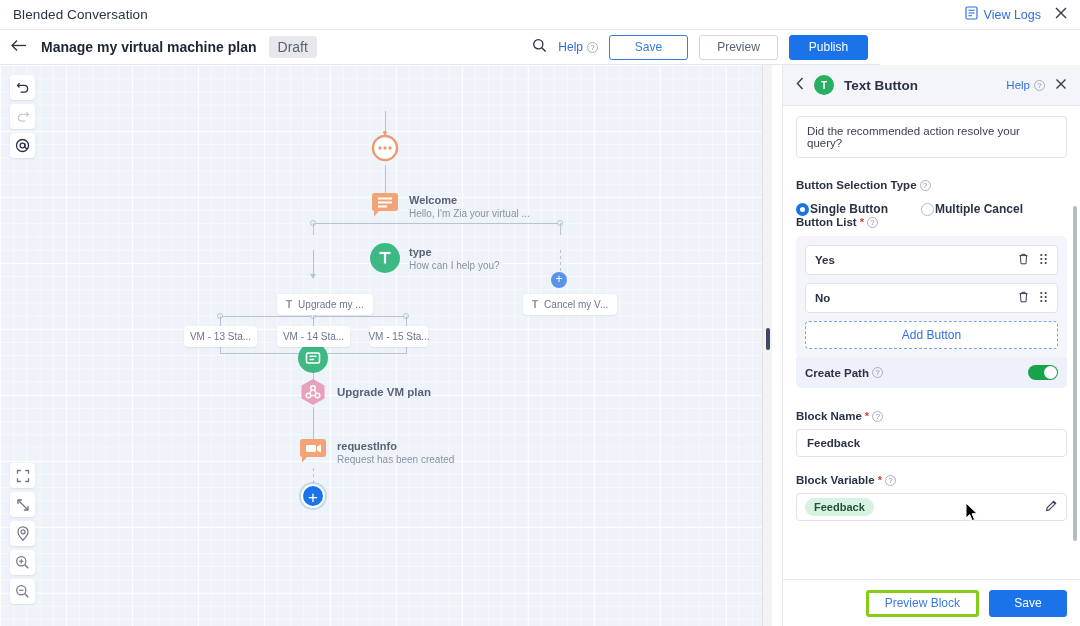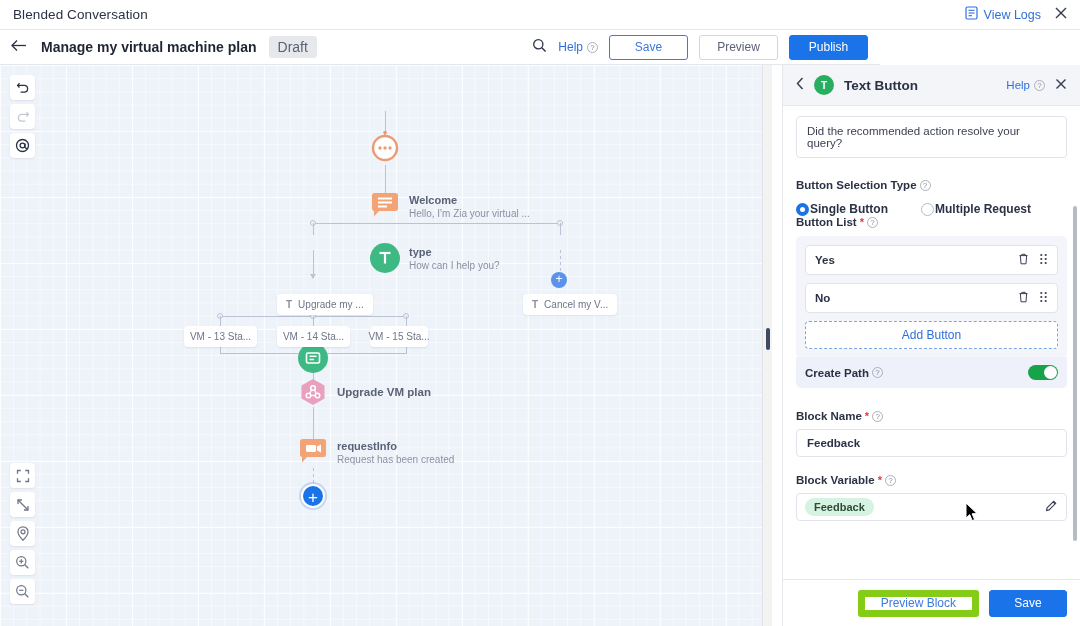--- a/index.html
+++ b/index.html
@@ -205,21 +205,21 @@
   .pencil { margin-left: auto; cursor: pointer; }
   .panel-scroll-thumb {
     position: absolute; top: 100px; right: 3px; width: 4px; height: 335px;
     background: #b6bcc6; border-radius: 2px; cursor: pointer;
   }
   .panel-foot {
     height: 47px; border-top: 1px solid #e4e7ec; background: #fff;
     display: flex; align-items: center; justify-content: flex-end;
     gap: 10px; padding-right: 13px; flex: none;
   }
-  .btn-previewblock { border: 7px solid #84cc16; color: #3b7ae0; background: #fff; min-width: 92px; height: 27px; }
+  .btn-previewblock { border: 3px solid #84cc16; color: #3b7ae0; background: #fff; min-width: 92px; height: 27px; }
   .btn-psave { background: #1a73e8; color: #fff; border: 1px solid #1a73e8; min-width: 78px; height: 27px; }
 
   .cursor { position: absolute; left: 966px; top: 503px; pointer-events: none; }
 </style>
 </head>
 <body>
 
 <div class="app">
 
   <div class="topbar">
@@ -505,21 +505,21 @@
         <span class="qmark">?</span>
       </div>
 
       <div class="radio-row">
         <label class="radio">
           <span class="rdot on"></span>
           <span>Single Button</span>
         </label>
         <label class="radio">
           <span class="rdot"></span>
-          <span>Multiple Request</span>
+          <span>Multiple Cancel</span>
         </label>
       </div>
 
       <div class="flabel" style="">
         <span>Button List</span>
         <span class="req">*</span>
         <span class="qmark">?</span>
       </div>
 
       <div class="buttonlist-box">

